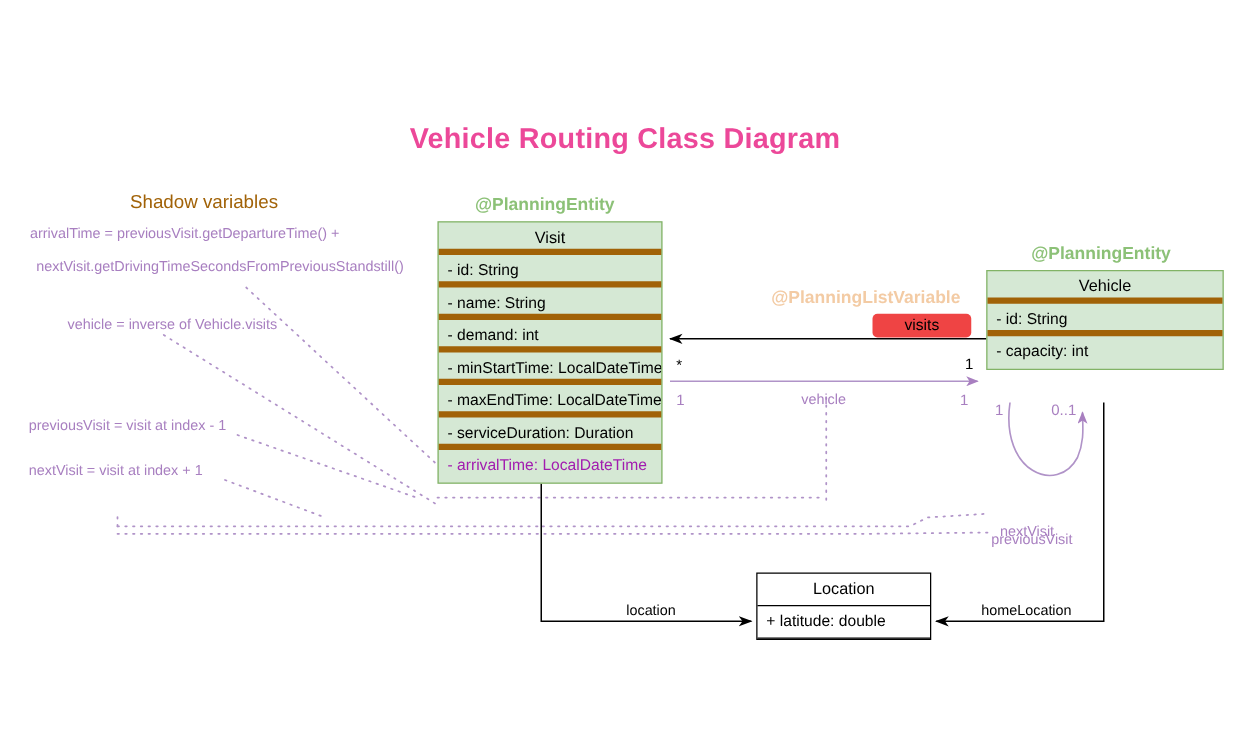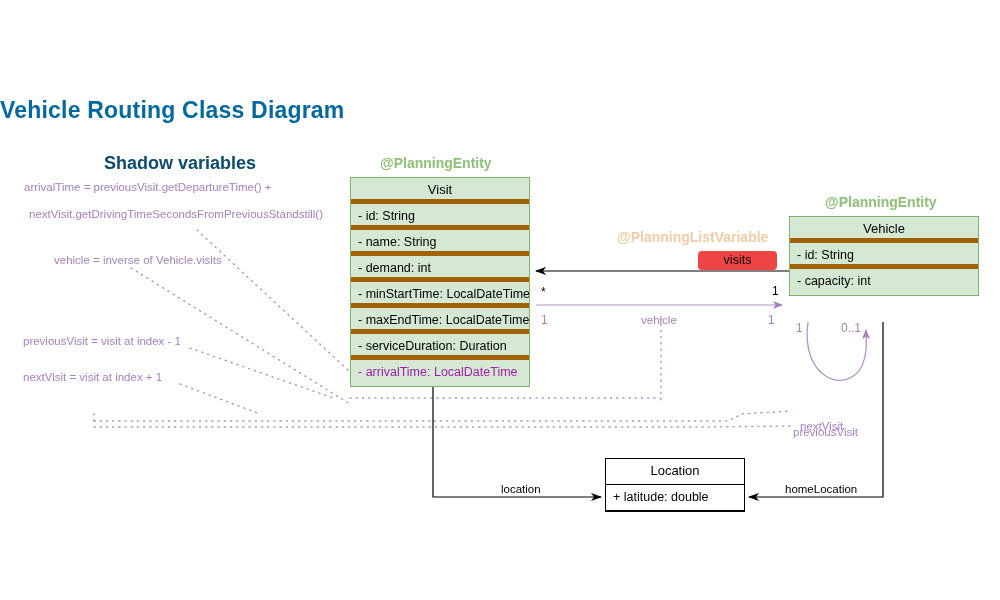--- a/index.html
+++ b/index.html
@@ -29,23 +29,24 @@
     height: 600px;
     pointer-events: none;
   }
 
   
   .diagram-title {
     position: absolute;
     left: 0;
     top: 97px;
     width: 1000px;
+    text-align: center;
     font-size: 23px;
     font-weight: bold;
-    color: #0369a1;
+    color: #ec4899;
     letter-spacing: 0.2px;
   }
 
   
   .uml-class {
     position: absolute;
     box-sizing: border-box;
     border: 1px solid #82b366;
     background: #d5e8d4;
   }
@@ -91,23 +92,23 @@
     color: #000000;
     text-align: center;
     line-height: 19px;
     height: 19px;
     white-space: nowrap;
   }
 
   
   .panel-title {
     position: absolute;
-    font-size: 18px;
-    font-weight: bold;
-    color: #0c4a6e;
+    font-size: 15px;
+    font-weight: normal;
+    color: #a16207;
     white-space: nowrap;
   }
   .shadow-line {
     position: absolute;
     font-size: 11.5px;
     color: #a87fc0;
     white-space: nowrap;
   }
 
   

